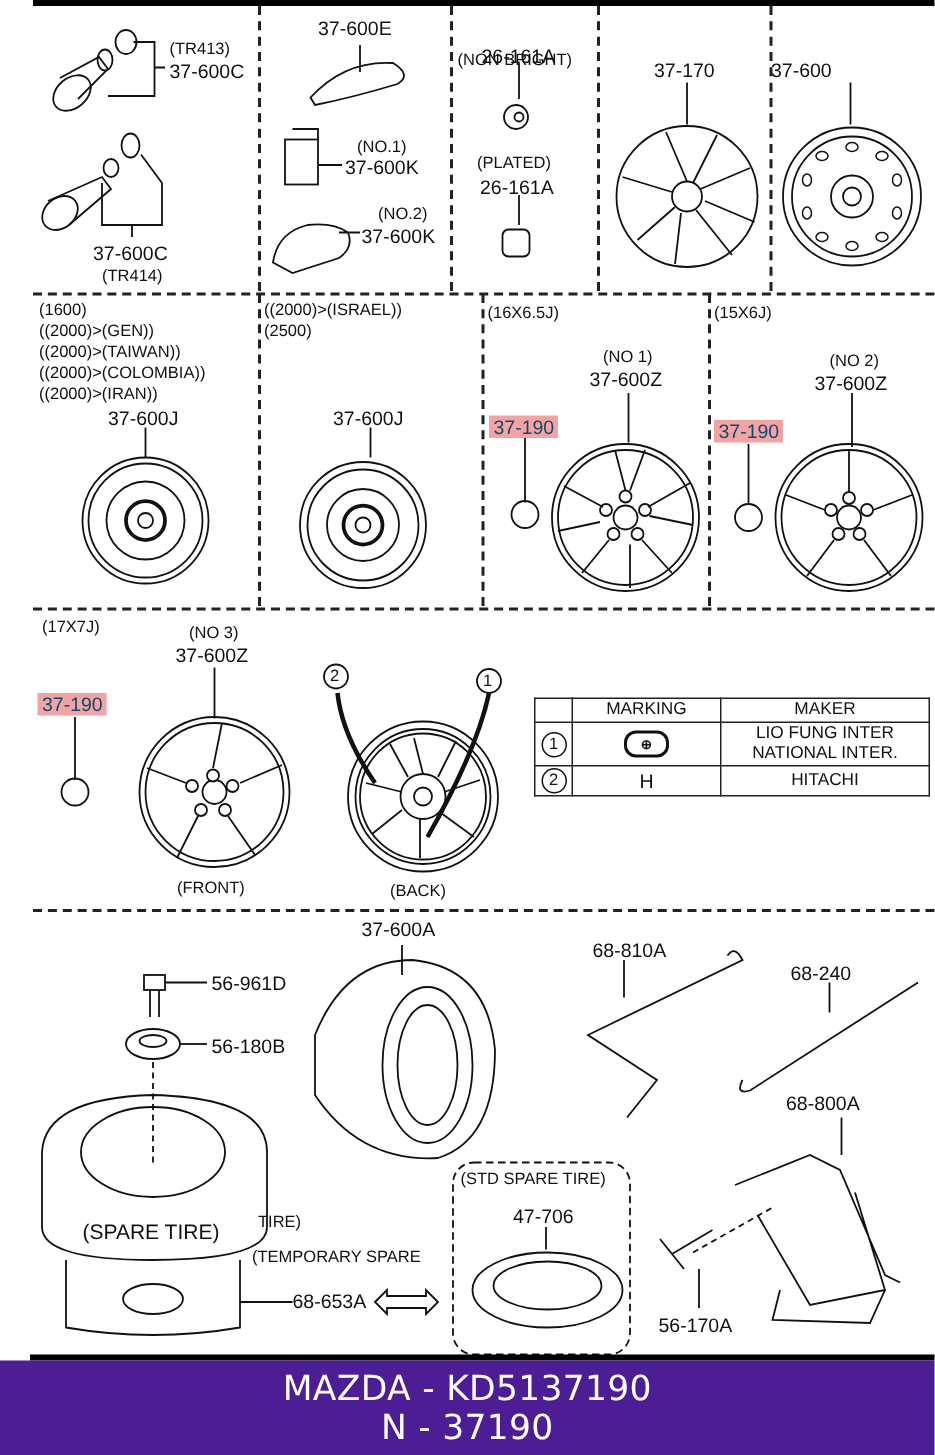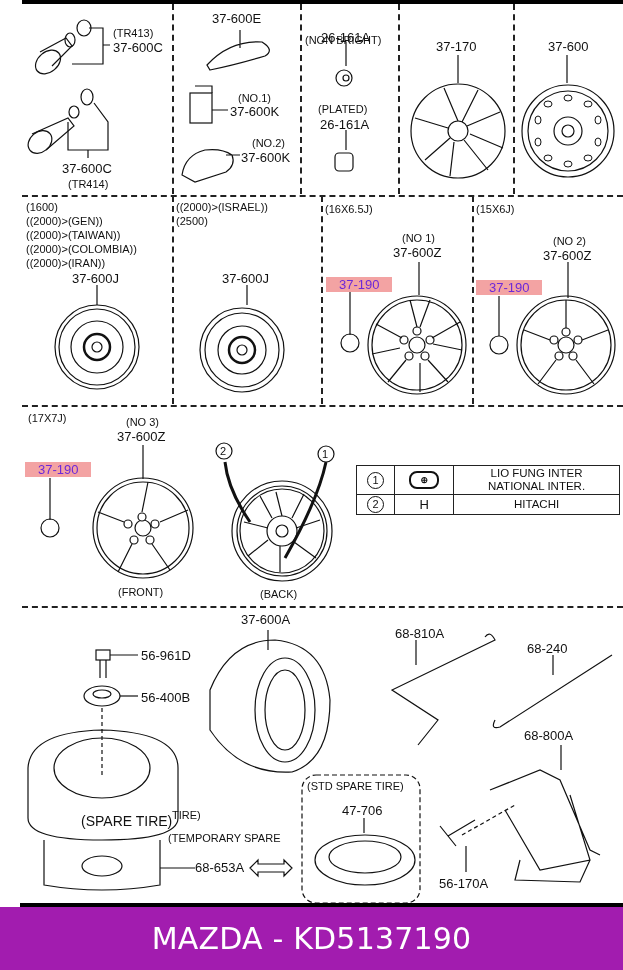--- a/index.html
+++ b/index.html
@@ -1,26 +1,26 @@
 <!DOCTYPE html>
 <html><head>
 <meta charset="utf-8">
 <style>
   html, body { margin:0; padding:0; background:#ffffff; }
   body { width:623px; height:970px; position:relative; overflow:hidden; font-family:"Liberation Sans", sans-serif; color:#111; }
   .topbar { position:absolute; left:22px; top:0; width:601px; height:4px; background:#000; }
   .botbar { position:absolute; left:20px; top:903px; width:603px; height:4px; background:#000; }
-  .footer { position:absolute; left:0; top:907px; width:623px; height:63px; background:#a21caf; color:#fff;
-            display:flex; align-items:center; justify-content:center; font-size:30px; letter-spacing:0.2px; font-family:"DejaVu Sans", sans-serif;flex-direction:column; }
+  .footer { position:absolute; left:0; top:907px; width:623px; height:63px; background:#4c1d95; color:#fff;
+            display:flex; align-items:center; justify-content:center; font-size:23px; letter-spacing:0.2px; font-family:"DejaVu Sans", sans-serif;flex-direction:column; }
   .footer span { margin:0 16px; }
   .hd { position:absolute; height:0; border-top:2px dashed #222; }
   .vd { position:absolute; width:0; border-left:2px dashed #222; }
   .lbl { position:absolute; font-size:13px; white-space:nowrap; line-height:15px; color:#111; }
   .sm { font-size:11px; }
-  .hl { background:#f3a3a3; padding:0 13px; color:#6d28d9; }
+  .hl { background:#f3a3a3; padding:0 3px; color:#0c4a6e; }
   svg.art { position:absolute; left:0; top:0; }
   .tbl { position:absolute; left:356px; top:465px; width:264px; border-collapse:collapse; font-size:11.5px; }
   .tbl td { border:1.3px solid #222; text-align:center; padding:1px 3px; line-height:13px; }
   .circ { display:inline-block; width:15px; height:15px; border:1.4px solid #111; border-radius:50%; font-size:11px; line-height:15px; text-align:center; }
 </style>
 </head>
 <body>
 
 <div class="topbar"></div>
 
@@ -239,21 +239,21 @@
 <div class="lbl" style="left:230px;top:104px;">37-600K</div>
 <div class="lbl sm" style="left:252px;top:136px;">(NO.2)</div>
 <div class="lbl" style="left:241px;top:150px;">37-600K</div>
 
 <div class="lbl sm" style="left:305px;top:33px;">(NON BRIGHT)</div>
 <div class="lbl" style="left:321px;top:30px;">26-161A</div>
 <div class="lbl sm" style="left:318px;top:102px;">(PLATED)</div>
 <div class="lbl" style="left:320px;top:117px;">26-161A</div>
 
 <div class="lbl" style="left:436px;top:39px;">37-170</div>
-<div class="lbl" style="left:548px;top:39px;">37-600</div>
+<div class="lbl" style="left:514px;top:39px;">37-600</div>
 
 <div class="lbl sm" style="left:26px;top:200px;line-height:14px;">
   <div>(1600)</div>
   <div>((2000)&gt;(GEN))</div>
   <div>((2000)&gt;(TAIWAN))</div>
   <div>((2000)&gt;(COLOMBIA))</div>
   <div>((2000)&gt;(IRAN))</div>
 </div>
 <div class="lbl" style="left:72px;top:271px;">37-600J</div>
 <div class="lbl sm" style="left:176px;top:200px;line-height:14px;">
@@ -276,47 +276,53 @@
 <div class="lbl sm" style="left:126px;top:415px;text-align:center;">(NO 3)</div>
 <div class="lbl" style="left:117px;top:429px;">37-600Z</div>
 <div class="lbl hl" style="left:25px;top:462px;">37-190</div>
 <div class="lbl sm" style="left:118px;top:585px;">(FRONT)</div>
 <div class="lbl sm" style="left:260px;top:587px;">(BACK)</div>
 <div class="lbl sm" style="left:220px;top:444px;">2</div>
 <div class="lbl sm" style="left:322px;top:447px;">1</div>
 
 <table class="tbl">
   <tbody>
+      <tr>
+    <td style="width:18px;"></td>
+    <td style="width:92px;">MARKING</td>
+    <td>MAKER</td>
+  </tr>
   <tr>
     <td><span class="circ">1</span></td>
     <td><span style="display:inline-block;width:26px;height:14px;border:2px solid #111;border-radius:8px;font-size:9px;line-height:14px;font-weight:bold;">⊕</span></td>
     <td>
           <div>LIO FUNG INTER</div>
           <div>NATIONAL INTER.</div>
         </td>
   </tr>
   <tr>
     <td><span class="circ">2</span></td>
     <td style="font-size:13px;">H</td>
     <td>HITACHI</td>
   </tr>
 </tbody>
   </table>
 
 <div class="lbl" style="left:241px;top:612px;">37-600A</div>
 <div class="lbl" style="left:141px;top:648px;">56-961D</div>
-<div class="lbl" style="left:141px;top:690px;">56-400B</div>
-<div class="lbl" style="left:55px;top:814px;font-size:14px;margin-left:26px;">(SPARE TIRE)</div>
+<div class="lbl" style="left:141px;top:690px;">56-180B</div>
+<div class="lbl" style="left:55px;top:814px;font-size:14px;">(SPARE TIRE)</div>
 <div class="lbl sm" style="left:168px;top:831px;">(TEMPORARY SPARE</div>
 <div class="lbl sm" style="left:172px;top:808px;">TIRE)</div>
 <div class="lbl" style="left:195px;top:860px;">68-653A</div>
 <div class="lbl sm" style="left:307px;top:779px;">(STD SPARE TIRE)</div>
 <div class="lbl" style="left:342px;top:803px;">47-706</div>
 <div class="lbl" style="left:395px;top:626px;">68-810A</div>
 <div class="lbl" style="left:527px;top:641px;">68-240</div>
 <div class="lbl" style="left:524px;top:728px;">68-800A</div>
 <div class="lbl" style="left:439px;top:876px;">56-170A</div>
 
 <div class="botbar"></div>
 
 <div class="footer">
   <span>MAZDA - KD5137190</span>
+  <span>N - 37190</span>
 </div>
 
 </body></html>

